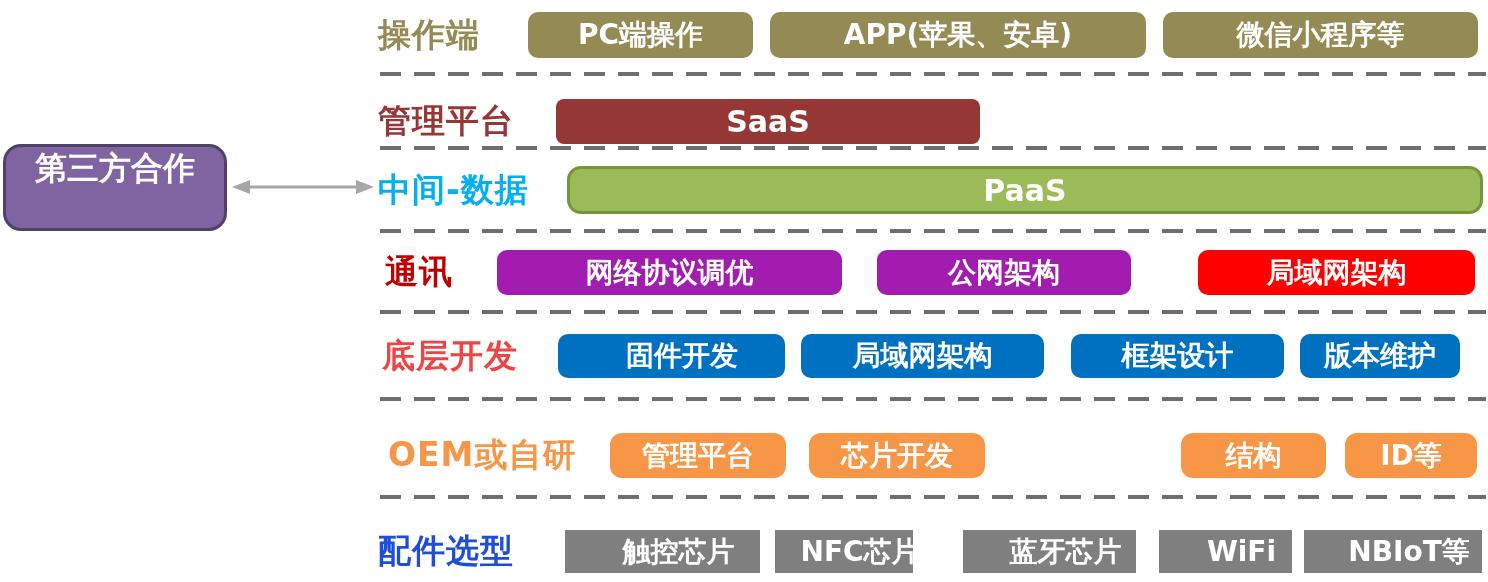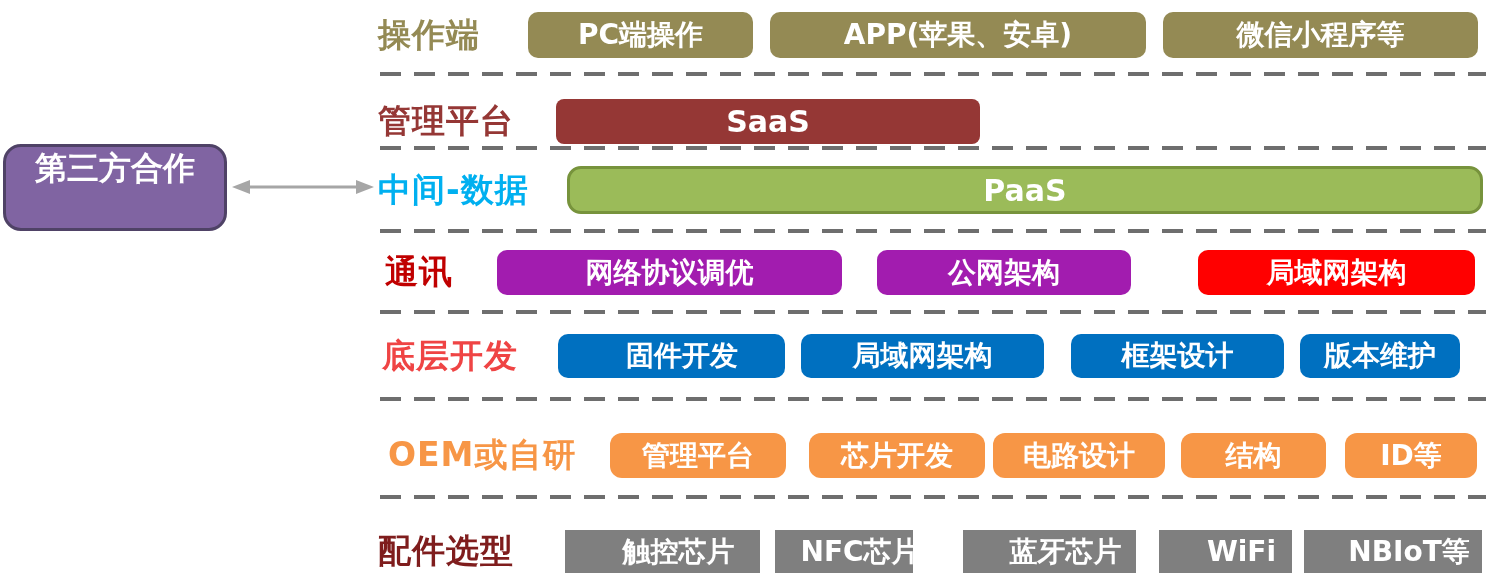--- a/index.html
+++ b/index.html
@@ -23,21 +23,21 @@
   
   .c-olive{background:#948A54;}        .lbl-olive{color:#948A54;}
   .c-darkred{background:#953735;border-radius:8px;} .lbl-darkred{color:#953735;}
   .c-lightgray{background:#D9D9D9;color:#000;border-radius:8px;}
   .c-green{background:#9BBB59;border:3px solid #77933C;border-radius:14px;font-size:30px;}
   .lbl-cyan{color:#00B0F0;}
   .c-red{background:#a21caf;}          .lbl-red{color:#C00000;}
   .c-brightred{background:#FF0000;}
   .c-blue{background:#0070C0;}         .lbl-blue{color:#ef4444;text-align:right;}
   .c-orange{background:#F79646;border-radius:12px;} .lbl-orange{color:#F79646;}
-  .c-gray{background:#7F7F7F;border-radius:0;padding-left:32px;}      .lbl-gray{color:#7f1d1d;}
+  .c-gray{background:#7F7F7F;border-radius:0;padding-left:32px;}      .lbl-gray{color:#1d4ed8;}
   .third-party{
     position:absolute;left:3px;top:144px;width:224px;height:87px;
     background:#8064A2;border:3px solid #4F4266;border-radius:18px;
     display:flex;justify-content:center;
     color:#fff;font-weight:bold;font-size:32px;box-sizing:border-box;
   }
   .arrow-wrap{position:absolute;left:230px;top:176px;width:146px;height:22px;}
 </style>
 </head>
 <body>
@@ -78,21 +78,20 @@
   <div class="row-label lbl-blue" style="left:382px;top:334px;height:44px;">底层开发</div>
   <div class="box c-blue" style="left:558px;top:334px;width:227px;height:44px;padding-left:21px;">固件开发</div>
   <div class="box c-blue" style="left:801px;top:334px;width:243px;height:44px;">局域网架构</div>
   <div class="box c-blue" style="left:1071px;top:334px;width:213px;height:44px;">框架设计</div>
   <div class="box c-blue" style="left:1300px;top:334px;width:160px;height:44px;">版本维护</div>
   <div class="divider" style="top:397px;"></div>
 
   <div class="row-label lbl-orange" style="left:388px;top:433px;height:45px;">OEM或自研</div>
   <div class="box c-orange" style="left:610px;top:433px;width:176px;height:45px;">管理平台</div>
   <div class="box c-orange" style="left:809px;top:433px;width:176px;height:45px;">芯片开发</div>
-  <div class="box c-orange" style="left:993px;top:433px;width:172px;height:45px;">电路设计</div>
   <div class="box c-orange" style="left:1181px;top:433px;width:145px;height:45px;">结构</div>
   <div class="box c-orange" style="left:1345px;top:433px;width:132px;height:45px;">ID等</div>
   <div class="divider" style="top:495px;"></div>
 
   <div class="row-label lbl-gray" style="left:378px;top:530px;height:43px;">配件选型</div>
   <div class="box c-gray" style="left:565px;top:530px;width:195px;height:43px;">触控芯片</div>
   <div class="box c-gray" style="left:775px;top:530px;width:138px;height:43px;">NFC芯片</div>
   <div class="box c-gray" style="left:963px;top:530px;width:173px;height:43px;">蓝牙芯片</div>
   <div class="box c-gray" style="left:1159px;top:530px;width:133px;height:43px;">WiFi</div>
   <div class="box c-gray" style="left:1304px;top:530px;width:178px;height:43px;">NBIoT等</div>

